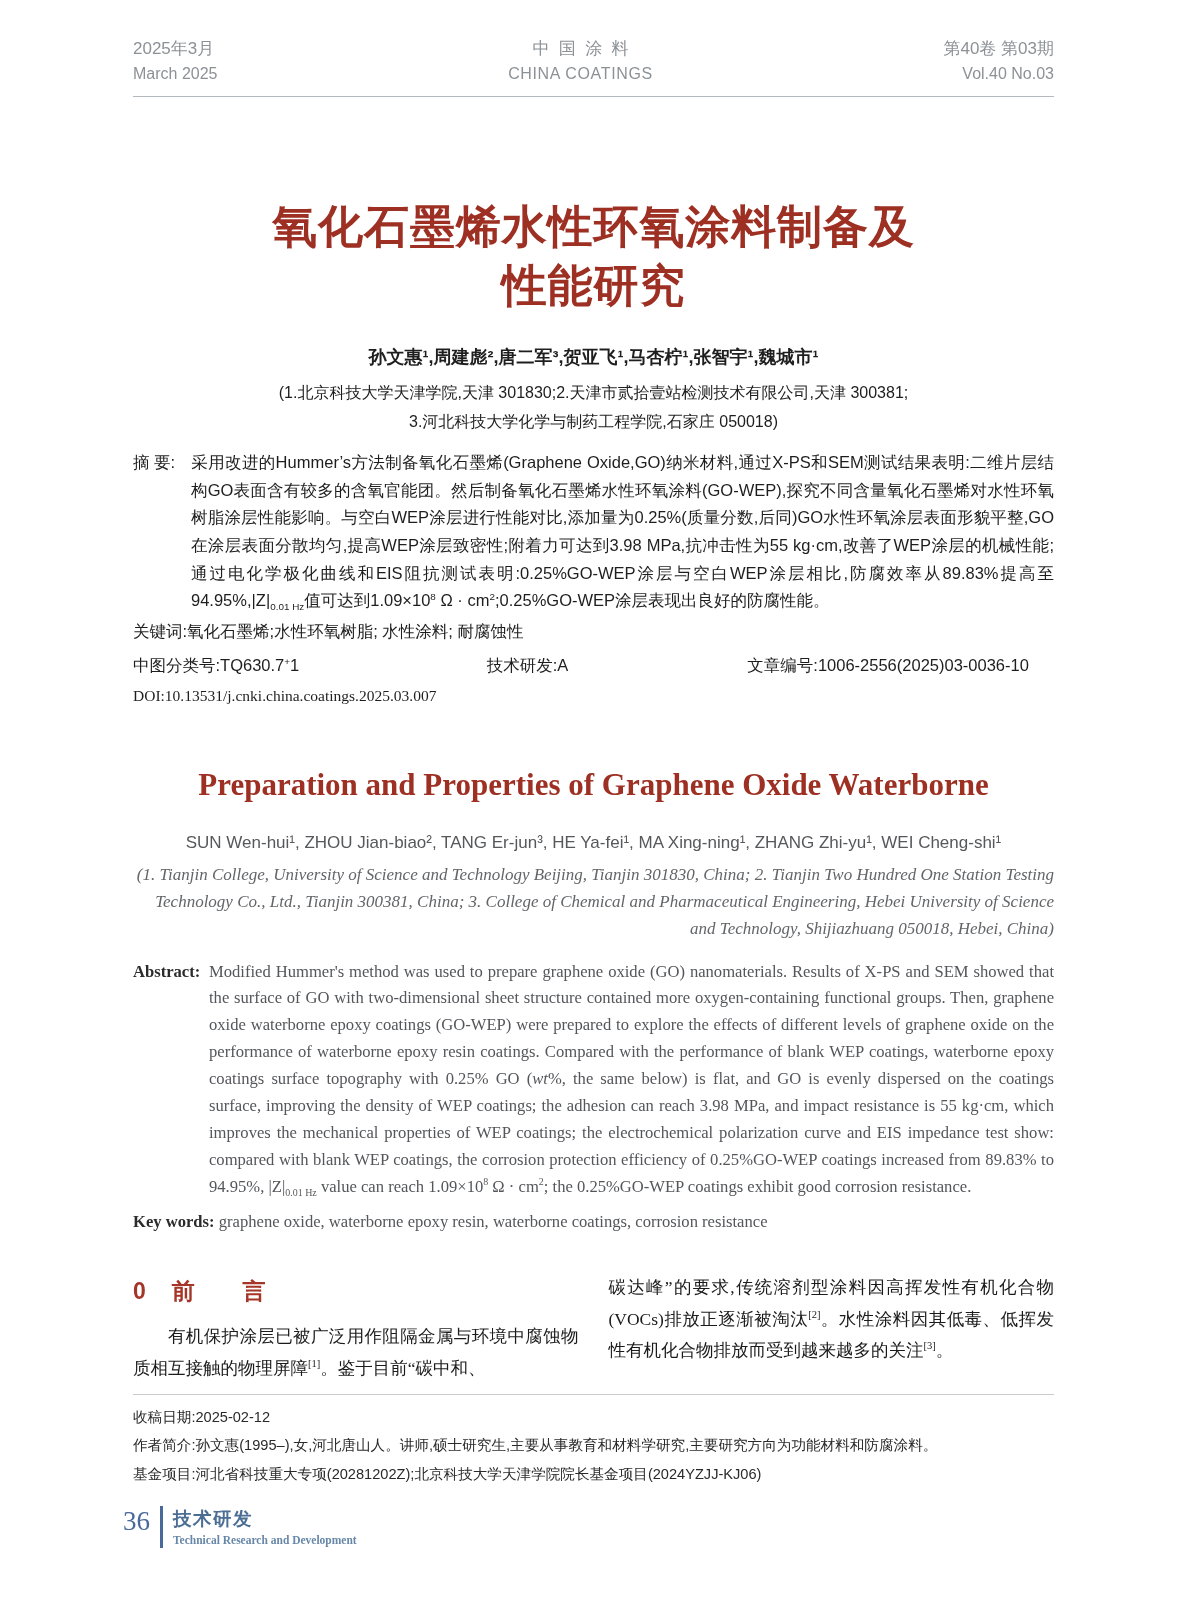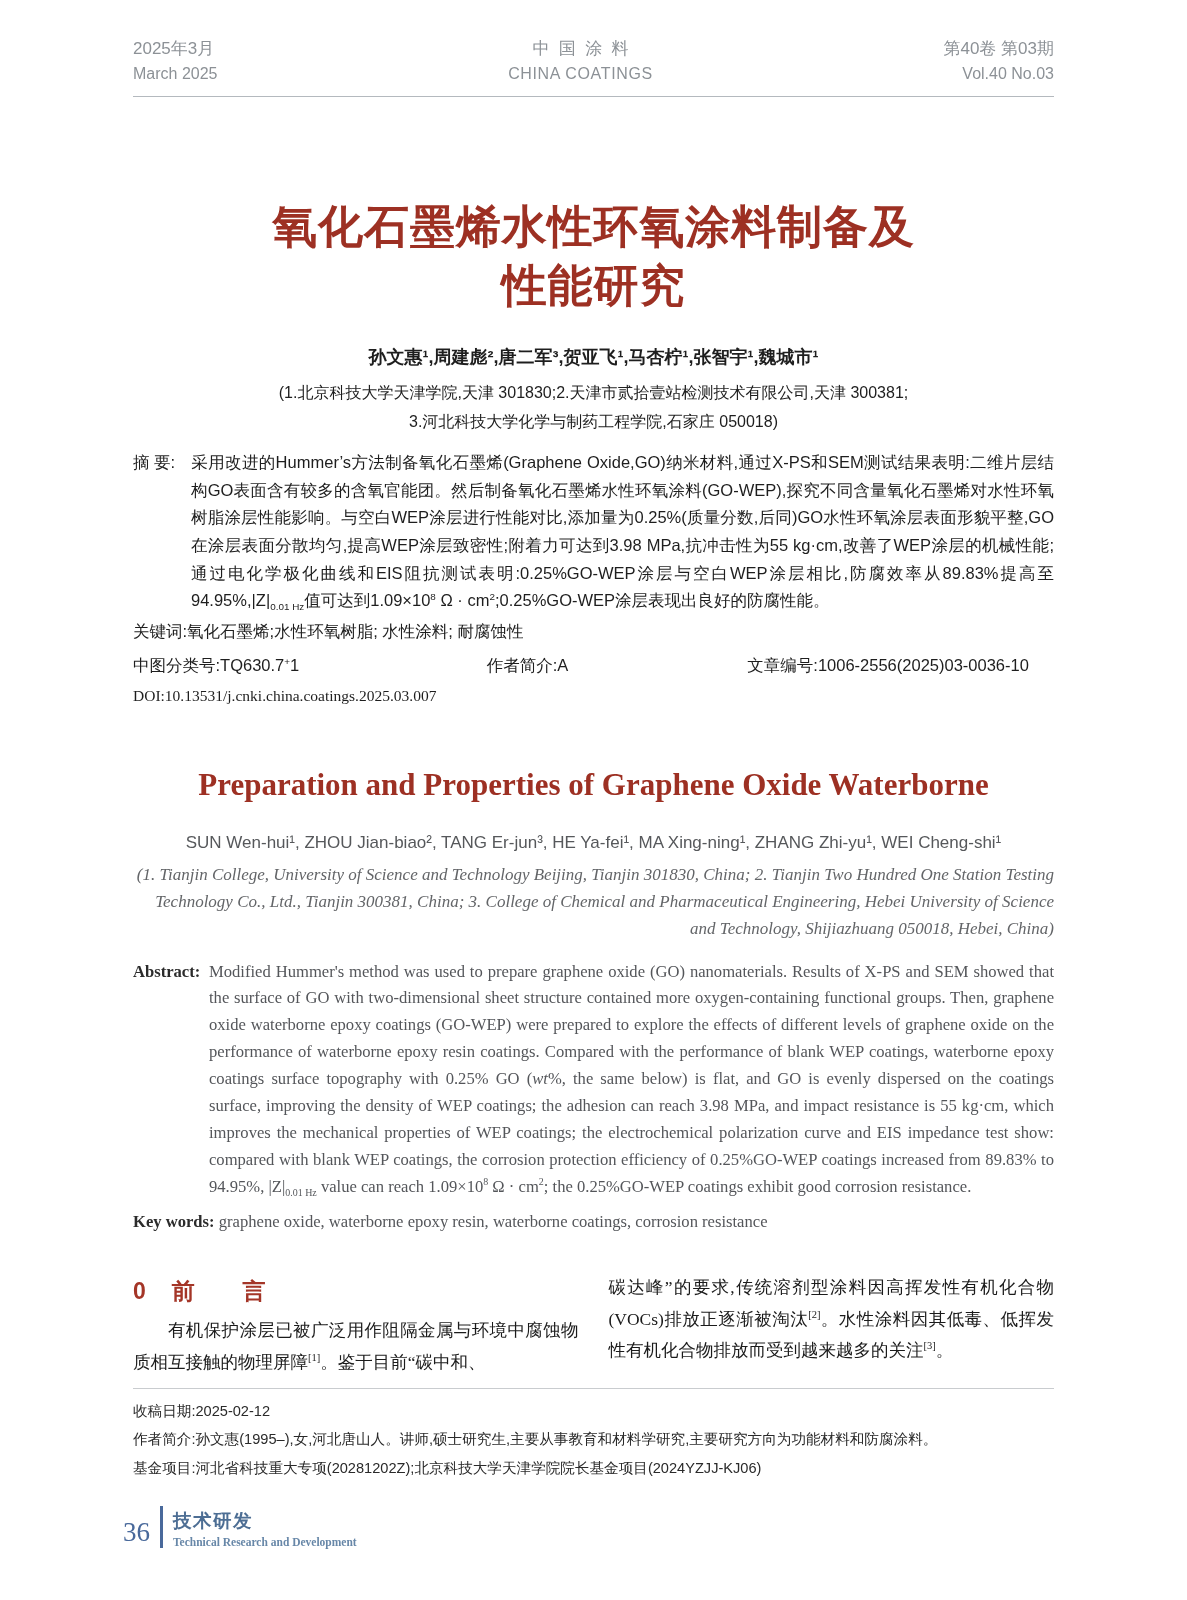--- a/index.html
+++ b/index.html
@@ -45,35 +45,35 @@
   
   .abstract-en{margin-top:16px;font-family:"Liberation Serif",serif;font-size:16.6px;
     color:#54565a;line-height:1.62;text-align:justify;padding-left:76px;text-indent:-76px;}
   .abstract-en .label{display:inline-block;width:76px;text-indent:0;font-weight:bold;color:#2b2b2b;}
   .keywords-en{margin-top:12px;font-family:"Liberation Serif",serif;font-size:16.6px;color:#54565a;}
   .keywords-en .label{font-weight:bold;color:#2b2b2b;}
 
   
   .intro{margin-top:40px;display:flex;gap:30px;}
   .col{flex:1;min-width:0;}
-  .sec-heading{color:#a43527;font-size:23px;font-weight:bold;margin:4px 0 8px 0;
+  .sec-heading{color:#a43527;font-size:23px;font-weight:bold;margin:4px 0 14px 0;
     font-family:"Liberation Sans",sans-serif;}
   .sec-heading .num{margin-right:26px;}
   .sec-heading .word-gap{letter-spacing:0.9em;}
   .body-par{font-family:"Liberation Serif",serif;font-size:17.5px;line-height:1.78;
     text-align:justify;margin:0;color:#1b1b1b;}
   .indent{text-indent:2em;}
 
   
   .divider{border:none;border-top:1.6px solid #c9cccf;margin:10px 0 0 0;}
   .footnotes{padding-top:8px;font-size:14.6px;line-height:1.95;color:#2a2a2a;}
   .footnotes p{margin:0;}
 
   
-  .page-footer{position:absolute;left:123px;bottom:52px;display:flex;align-items:flex-end;}
+  .page-footer{position:absolute;left:123px;bottom:52px;display:flex;align-items:flex-start;}
   .page-num{font-family:"Liberation Serif",serif;font-size:27px;color:#49699b;margin-right:10px;}
   .vline{width:3px;height:42px;background:#49699b;margin-right:10px;}
   .sec-cn{font-size:18.5px;font-weight:bold;color:#4d6e94;letter-spacing:0.08em;}
   .sec-en{font-family:"Liberation Serif",serif;font-weight:bold;font-size:11.5px;
     color:#6787a8;margin-top:3px;}
 </style>
 </head>
 <body>
 
 <div class="page">
@@ -108,21 +108,21 @@
   <p class="abstract-cn" style="margin-bottom:0;">
     <span class="label">摘 要:</span><span><span>采用改进的Hummer’s方法制备氧化石墨烯(Graphene Oxide,GO)纳米材料,通过X-PS和SEM测试结果表明:二维片层结构GO表面含有较多的含氧官能团。然后制备氧化石墨烯水性环氧涂料(GO-WEP),探究不同含量氧化石墨烯对水性环氧树脂涂层性能影响。与空白WEP涂层进行性能对比,添加量为0.25%(质量分数,后同)GO水性环氧涂层表面形貌平整,GO在涂层表面分散均匀,提高WEP涂层致密性;附着力可达到3.98 MPa,抗冲击性为55 kg·cm,改善了WEP涂层的机械性能;通过电化学极化曲线和EIS阻抗测试表明:0.25%GO-WEP涂层与空白WEP涂层相比,防腐效率从89.83%提高至94.95%,|Z|</span><sub>0.01 Hz</sub><span>值可达到1.09×10</span><sup>8</sup><span> Ω · cm</span><sup>2</sup><span>;0.25%GO-WEP涂层表现出良好的防腐性能。</span></span>
   </p>
 
   <div class="keywords-cn">
     <span>关键词:</span><span>氧化石墨烯;水性环氧树脂; 水性涂料; 耐腐蚀性</span>
   </div>
 
   <div class="meta-row">
     <span><span>中图分类号:TQ630.7</span><sup>+</sup><span>1</span></span>
-    <span>作者简介:A</span>
+    <span>技术研发:A</span>
     <span>文章编号:1006-2556(2025)03-0036-10</span>
   </div>
 
   <div class="doi">DOI:10.13531/j.cnki.china.coatings.2025.03.007</div>
 
   <h2 class="title-en" style="margin-bottom:0;">
     <div>Preparation and Properties of Graphene Oxide Waterborne</div>
   </h2>
 
   <div class="authors-en">SUN Wen-hui¹, ZHOU Jian-biao², TANG Er-jun³, HE Ya-fei¹, MA Xing-ning¹, ZHANG Zhi-yu¹, WEI Cheng-shi¹</div>

